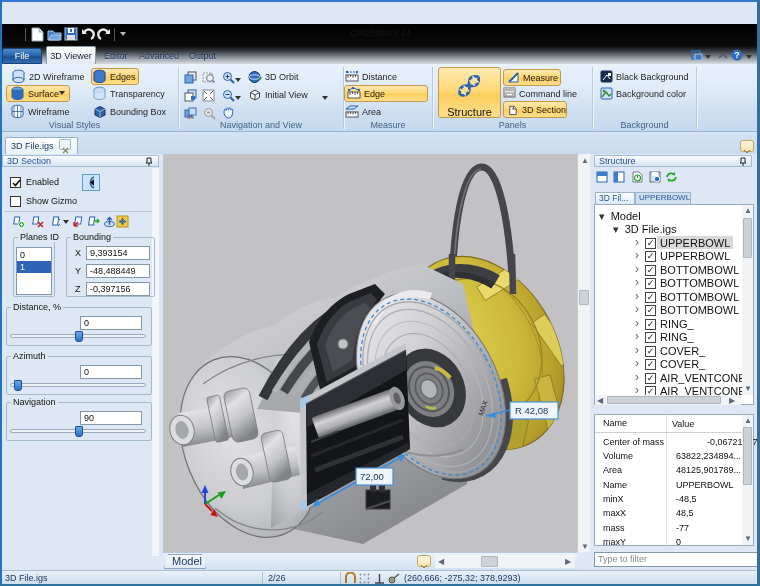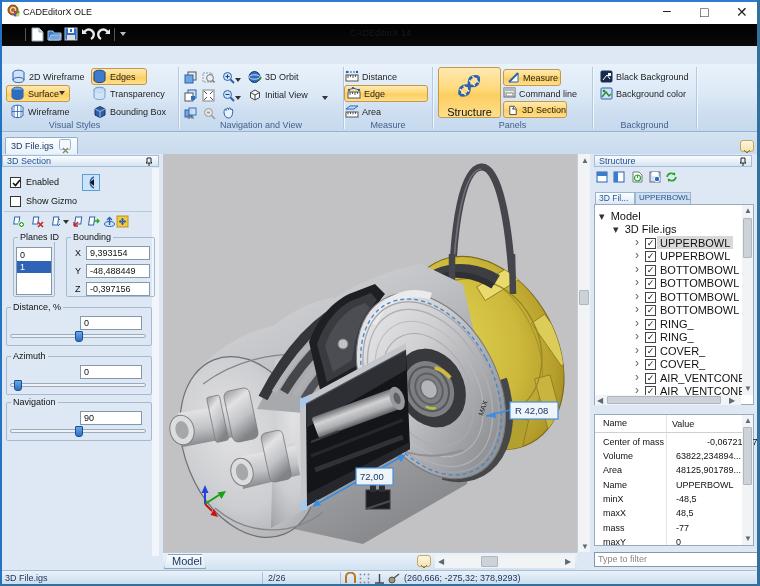--- a/index.html
+++ b/index.html
@@ -47,34 +47,20 @@
 .trow{position:absolute;height:13px;line-height:13px;white-space:nowrap;}
 .ti{left:65px;}
 .ti::before{content:"\203A";position:absolute;left:-25px;top:-1px;color:#666;font-size:12px;}
 .ti::after{content:"\2713";position:absolute;left:-15px;top:1px;width:9px;height:9px;border:1px solid #444;background:#fff;font-size:9px;line-height:9px;text-align:center;color:#111;}
 
 #status{left:0;top:570px;width:756px;height:14px;background:linear-gradient(#eaf2fa,#cddded);border-top:1px solid #a8bdd3;font-size:9px;color:#1a3a66;}
 .navy{color:#16335e;}
 </style></head>
 <body>
 <div id="win">
-  <div class="abs" id="title">
-    <svg class="abs" style="left:7px;top:4px" width="13" height="13" viewBox="0 0 13 13">
-        <circle cx="6" cy="6" r="5" fill="#b06a28" stroke="#7a4515"></circle>
-        <circle cx="6" cy="6" r="2.6" fill="none" stroke="#f0d8b8" stroke-width="1.2"></circle>
-        <rect x="7" y="7" width="2.6" height="2.6" fill="#d33"></rect>
-        <rect x="9.8" y="7" width="2.6" height="2.6" fill="#3a3"></rect>
-        <rect x="7" y="9.8" width="2.6" height="2.6" fill="#36c"></rect>
-        <rect x="9.8" y="9.8" width="2.6" height="2.6" fill="#dc3"></rect>
-      </svg>
-    <div class="t">CADEditorX OLE</div>
-    <div class="winbtn" style="left:663px;top:2px;">–</div>
-    <div class="winbtn" style="left:700px;">□</div>
-    <div class="winbtn" style="left:736px;">✕</div>
-  </div>
   <div class="abs" id="qat">
     <div class="abs" style="left:25px;top:4px;width:1px;height:13px;background:#555"></div>
     <svg class="abs" style="left:31px;top:3px" width="13" height="15" viewBox="0 0 13 15">
         <path d="M1 1h7l4 4v9H1Z" fill="#fff" stroke="#9ab"></path>
         <path d="M8 1v4h4" fill="#cfe2f6" stroke="#9ab"></path>
       </svg>
     <svg class="abs" style="left:47px;top:4px" width="15" height="13" viewBox="0 0 15 13">
         <path d="M1 3h5l1 2h7v7H1Z" fill="#3d7ccc" stroke="#a8c4e4"></path>
         <path d="M2 12l2-5h10l-2 5Z" fill="#6fa6e0" stroke="#a8c4e4"></path>
       </svg>
@@ -88,39 +74,59 @@
         <path d="M11 12a5 5 0 1 0-7-6" fill="none" stroke="#e8e8e8" stroke-width="2.4"></path>
         <path d="M2 2v5h5Z" fill="#e8e8e8"></path>
       </svg>
     <svg class="abs" style="left:97px;top:3px" width="15" height="14" viewBox="0 0 15 14">
         <path d="M4 12a5 5 0 1 1 7-6" fill="none" stroke="#e8e8e8" stroke-width="2.4"></path>
         <path d="M13 2v5H8Z" fill="#e8e8e8"></path>
       </svg>
     <div class="abs" style="left:114px;top:4px;width:1px;height:13px;background:#555"></div>
     <div class="abs" style="left:120px;top:8px;width:0;height:0;border:3px solid transparent;border-top:4px solid #bbb"></div>
     <div class="abs" style="left:350px;top:4px;font-size:9px;color:#181818;">CADEditorX 14</div>
+  </div>
+  <div class="abs" id="tabrow">
+    <div class="rtab" id="tab-file">File</div>
+    <div class="rtab" id="tab-3dv">3D Viewer</div>
+    <div class="rtab" style="left:94px;">Editor</div>
+    <div class="rtab" style="left:129px;">Advanced</div>
+    <div class="rtab" style="left:179px;">Output</div>
+    <svg class="abs" style="left:691px;top:4px" width="12" height="11" viewBox="0 0 12 11">
+        <rect x="1" y="1" width="8" height="8" fill="none" stroke="#2f6cc0" stroke-width="1.4"></rect>
+        <rect x="4" y="4" width="7" height="6" fill="#3d7ccc" stroke="#9dbde4"></rect>
+      </svg>
+    <div class="abs" style="left:705px;top:9px;width:0;height:0;border:3px solid transparent;border-top:4px solid #333"></div>
+    <svg class="abs" style="left:718px;top:6px" width="10" height="7" viewBox="0 0 10 7">
+        <path d="M1 6 5 2l4 4" fill="none" stroke="#556" stroke-width="1.4"></path>
+      </svg>
+    <svg class="abs" style="left:731px;top:3px" width="12" height="12" viewBox="0 0 12 12">
+        <circle cx="6" cy="6" r="5.5" fill="#2f6cc0"></circle>
+        <text x="3.2" y="9" font-size="9" font-weight="bold" fill="#fff">?</text>
+      </svg>
+    <div class="abs" style="left:746px;top:9px;width:0;height:0;border:3px solid transparent;border-top:4px solid #333"></div>
   </div>
   <div class="abs" id="ribbon">
     <div class="gsep" style="left:178px"></div>
     <div class="gsep" style="left:343px"></div>
     <div class="gsep" style="left:432px"></div>
     <div class="gsep" style="left:592px"></div>
     <div class="gsep" style="left:696px"></div>
     <div class="abs glabel" style="left:0;width:149px">Visual Styles</div>
     <div class="abs glabel" style="left:179px;width:164px">Navigation and View</div>
     <div class="abs glabel" style="left:344px;width:88px">Measure</div>
     <div class="abs glabel" style="left:433px;width:159px">Panels</div>
     <div class="abs glabel" style="left:593px;width:103px">Background</div>
 
     <div class="rbtn" style="left:11px;top:4px"><svg width="15" height="15" viewBox="0 0 15 15">
           <ellipse cx="7.5" cy="3.8" rx="5.5" ry="2.6" fill="#cfe2f6" stroke="#2a62b0"></ellipse>
           <path d="M2 3.8 V11 A5.5 2.6 0 0 0 13 11 V3.8" fill="#cfe2f6" stroke="#2a62b0"></path>
           <path d="M2 11 A5.5 2.6 0 0 1 13 11" fill="none" stroke="#2a62b0"></path>
         </svg>2D Wireframe</div>
-    <div class="rbtn hl" style="left:91px;top:4px;width:56px;padding-left:0"><svg width="15" height="15" viewBox="0 0 15 15">
+    <div class="rbtn hl" style="left:91px;top:4px;width:48px;padding-left:0"><svg width="15" height="15" viewBox="0 0 15 15">
           <ellipse cx="7.5" cy="3.8" rx="5.5" ry="2.6" fill="#3d7ccc" stroke="#1a3f85"></ellipse>
           <path d="M2 3.8 V11 A5.5 2.6 0 0 0 13 11 V3.8" fill="#3d7ccc" stroke="#1a3f85"></path>
         </svg>Edges</div>
     <div class="rbtn hl" style="left:6px;top:21px;width:64px;padding-left:3px"><svg width="15" height="15" viewBox="0 0 15 15">
           <ellipse cx="7.5" cy="3.8" rx="5.5" ry="2.6" fill="#6fa6e0" stroke="#2a62b0"></ellipse>
           <path d="M2 3.8 V11 A5.5 2.6 0 0 0 13 11 V3.8" fill="#2f6cc0" stroke="#2a62b0"></path>
         </svg>Surface<span style="position:absolute;right:4px;top:5px;width:0;height:0;border:3px solid transparent;border-top:4px solid #333"></span></div>
     <div class="rbtn" style="left:92px;top:21px"><svg width="15" height="15" viewBox="0 0 15 15">
           <ellipse cx="7.5" cy="3.8" rx="5.5" ry="2.6" fill="#bcd6f2" stroke="#5e8cc8"></ellipse>
           <path d="M2 3.8 V11 A5.5 2.6 0 0 0 13 11 V3.8" fill="#cfe2f6" stroke="#5e8cc8" opacity=".8"></path>

